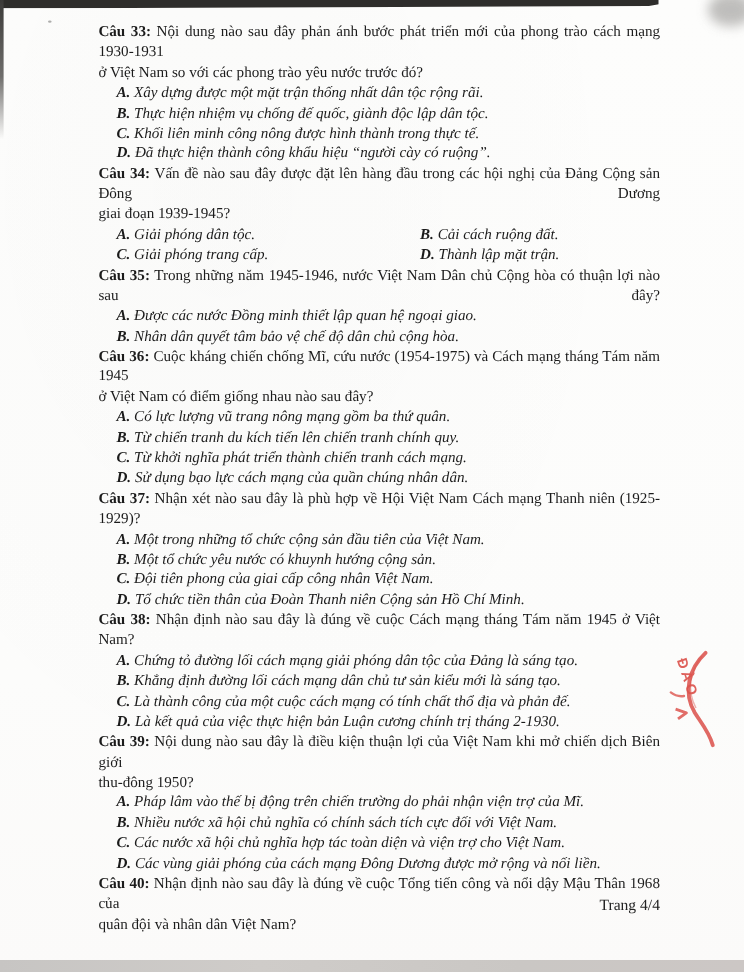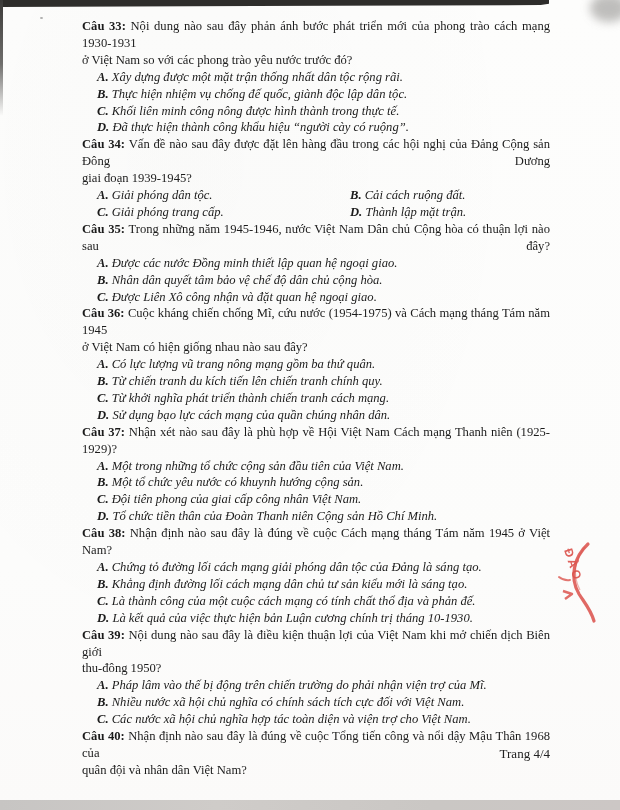--- a/index.html
+++ b/index.html
@@ -80,26 +80,25 @@
             <div class="opt"><b>B.</b> <span>Cải cách ruộng đất.</span></div>
             <div class="opt"><b>C.</b> <span>Giải phóng trang cấp.</span></div>
             <div class="opt"><b>D.</b> <span>Thành lập mặt trận.</span></div>
           </div>
         </div>
         <div class="q">
           <div class="qline first"><b>Câu 35:</b> <span>Trong những năm 1945-1946, nước Việt Nam Dân chủ Cộng hòa có thuận lợi nào sau đây?</span></div>
           <div class="opts">
             <div class="opt"><b>A.</b> <span>Được các nước Đồng minh thiết lập quan hệ ngoại giao.</span></div>
             <div class="opt"><b>B.</b> <span>Nhân dân quyết tâm bảo vệ chế độ dân chủ cộng hòa.</span></div>
-            <div class="opt"><b>C.</b> <span>Được Liên Xô công nhận và đặt quan hệ ngoại giao.</span></div>
           </div>
         </div>
         <div class="q">
           <div class="qline first"><b>Câu 36:</b> <span>Cuộc kháng chiến chống Mĩ, cứu nước (1954-1975) và Cách mạng tháng Tám năm 1945</span></div>
-          <div class="qline">ở Việt Nam có hiện giống nhau nào sau đây?</div>
+          <div class="qline">ở Việt Nam có điểm giống nhau nào sau đây?</div>
           <div class="opts">
             <div class="opt"><b>A.</b> <span>Có lực lượng vũ trang nông mạng gồm ba thứ quân.</span></div>
             <div class="opt"><b>B.</b> <span>Từ chiến tranh du kích tiến lên chiến tranh chính quy.</span></div>
             <div class="opt"><b>C.</b> <span>Từ khởi nghĩa phát triển thành chiến tranh cách mạng.</span></div>
             <div class="opt"><b>D.</b> <span>Sử dụng bạo lực cách mạng của quần chúng nhân dân.</span></div>
           </div>
         </div>
         <div class="q">
           <div class="qline first"><b>Câu 37:</b> <span>Nhận xét nào sau đây là phù hợp về Hội Việt Nam Cách mạng Thanh niên (1925-1929)?</span></div>
           <div class="opts">
@@ -108,30 +107,31 @@
             <div class="opt"><b>C.</b> <span>Đội tiên phong của giai cấp công nhân Việt Nam.</span></div>
             <div class="opt"><b>D.</b> <span>Tổ chức tiền thân của Đoàn Thanh niên Cộng sản Hồ Chí Minh.</span></div>
           </div>
         </div>
         <div class="q">
           <div class="qline first"><b>Câu 38:</b> <span>Nhận định nào sau đây là đúng về cuộc Cách mạng tháng Tám năm 1945 ở Việt Nam?</span></div>
           <div class="opts">
             <div class="opt"><b>A.</b> <span>Chứng tỏ đường lối cách mạng giải phóng dân tộc của Đảng là sáng tạo.</span></div>
             <div class="opt"><b>B.</b> <span>Khẳng định đường lối cách mạng dân chủ tư sản kiểu mới là sáng tạo.</span></div>
             <div class="opt"><b>C.</b> <span>Là thành công của một cuộc cách mạng có tính chất thổ địa và phản đế.</span></div>
-            <div class="opt"><b>D.</b> <span>Là kết quả của việc thực hiện bản Luận cương chính trị tháng 10-1930.</span></div>
+            <div class="opt"><b>D.</b> <span>Là kết quả của việc thực hiện bản Luận cương chính trị tháng 2-1930.</span></div>
           </div>
         </div>
         <div class="q">
           <div class="qline first"><b>Câu 39:</b> <span>Nội dung nào sau đây là điều kiện thuận lợi của Việt Nam khi mở chiến dịch Biên giới</span></div>
           <div class="qline">thu-đông 1950?</div>
           <div class="opts">
             <div class="opt"><b>A.</b> <span>Pháp lâm vào thế bị động trên chiến trường do phải nhận viện trợ của Mĩ.</span></div>
             <div class="opt"><b>B.</b> <span>Nhiều nước xã hội chủ nghĩa có chính sách tích cực đối với Việt Nam.</span></div>
             <div class="opt"><b>C.</b> <span>Các nước xã hội chủ nghĩa hợp tác toàn diện và viện trợ cho Việt Nam.</span></div>
+            <div class="opt"><b>D.</b> <span>Các vùng giải phóng của cách mạng Đông Dương được mở rộng và nối liền.</span></div>
           </div>
         </div>
         <div class="q">
           <div class="qline first"><b>Câu 40:</b> <span>Nhận định nào sau đây là đúng về cuộc Tổng tiến công và nổi dậy Mậu Thân 1968 của</span></div>
           <div class="qline">quân đội và nhân dân Việt Nam?</div>
         </div>
       </div>
 
   </div>
 

